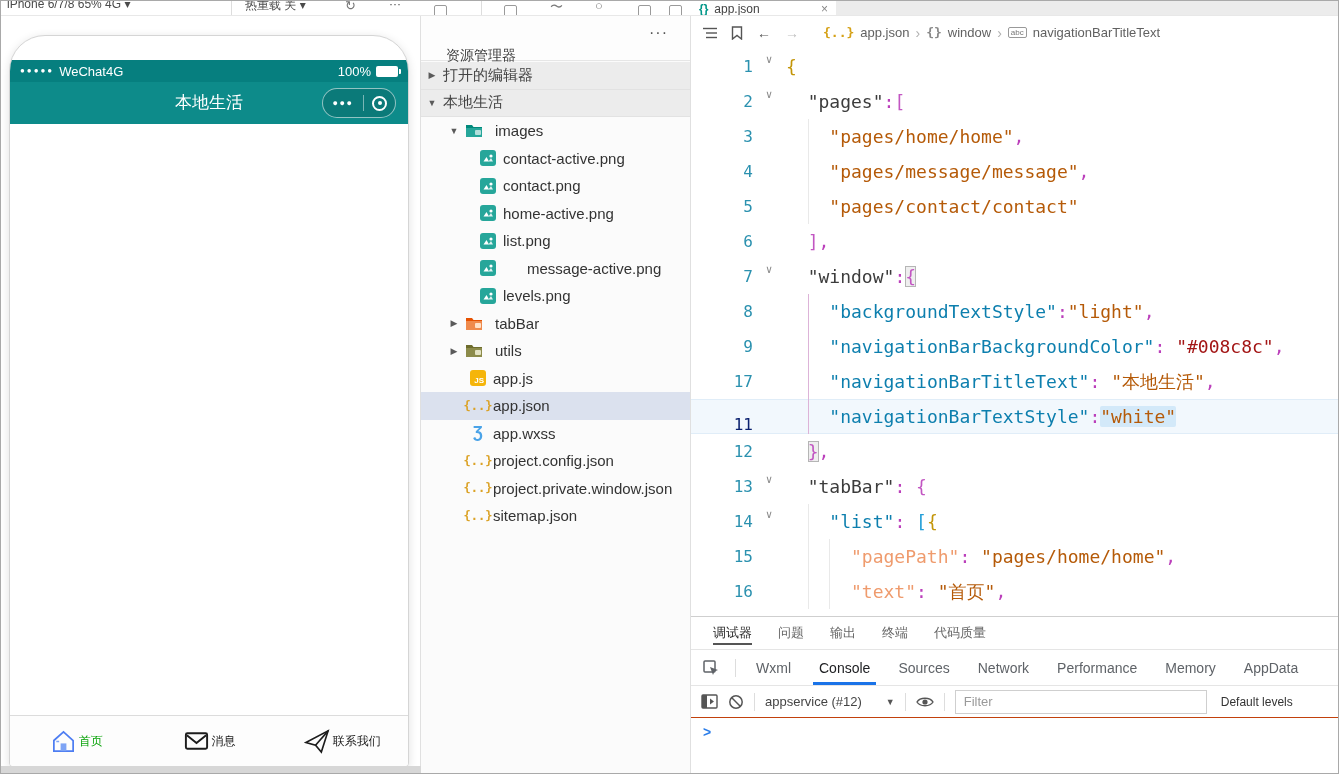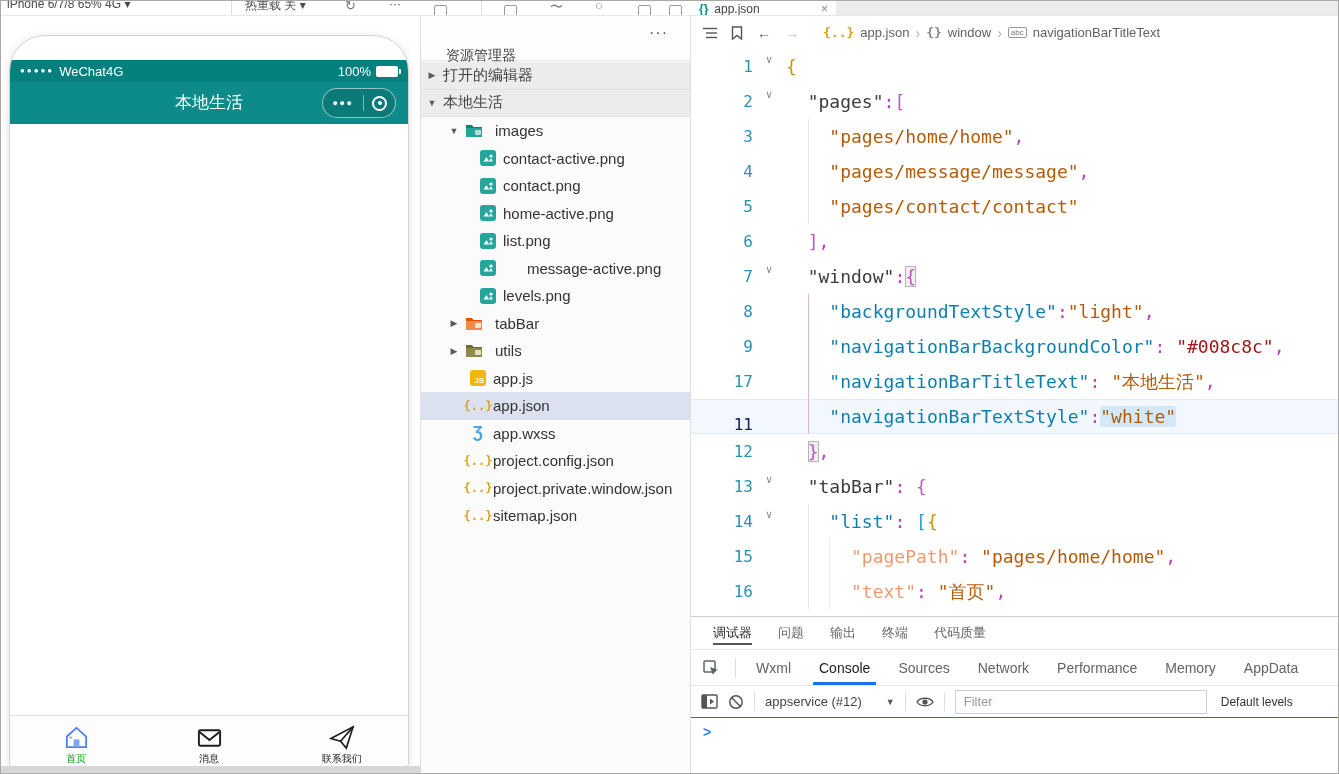--- a/index.html
+++ b/index.html
@@ -30,21 +30,21 @@
   .navbar { position:absolute; left:0; top:46px; width:100%; height:42px; background:#0d8b8a; color:#fff; }
   .nav-title { text-align:center; line-height:42px; font-size:17px; }
   .capsule { position:absolute; right:12px; top:6px; width:74px; height:30px; border:1px solid rgba(255,255,255,.55); border-radius:15px; background:rgba(0,0,0,.12); display:flex; align-items:center; }
   .cap-dots { width:40px; text-align:center; color:#fff; font-size:9px; letter-spacing:1.5px; }
   .cap-div { width:1px; height:16px; background:rgba(255,255,255,.45); }
   .cap-circle { flex:1; display:flex; justify-content:center; }
   .cap-o { width:15px; height:15px; border:2px solid #fff; border-radius:50%; position:relative; }
   .cap-o:after { content:""; position:absolute; left:3.5px; top:3.5px; width:4px; height:4px; background:#fff; border-radius:50%; }
   .phone-content { position:absolute; left:0; top:88px; width:100%; bottom:51px; background:#fff; }
   .ptabbar { position:absolute; left:0; bottom:0; width:100%; height:51px; background:#fdfdfd; border-top:1px solid #dcdcdc; display:flex; }
-  .ptab { flex:1; display:flex; flex-direction:column; align-items:center; justify-content:flex-end; gap:2px; font-size:10px; color:#1a1a1a; }
+  .ptab { flex:1; display:flex; align-items:center; justify-content:center; gap:2px; font-size:12px; color:#1a1a1a; }
   .ptab.active { color:#09a309; }
 
   
   .explorer { position:absolute; left:420px; top:0; width:270px; height:774px; background:#fbfbfb; border-right:1px solid #e0e0e0; }
   .exp-head { position:absolute; left:0; top:15px; width:100%; height:45px; border-bottom:1px solid #e6e6e6; background:#fdfdfd; }
   .exp-title { position:absolute; left:25px; top:15px; font-size:14px; color:#3c3c3c;margin-top:16px; }
   .exp-menu { position:absolute; right:22px; top:8px; font-size:16px; color:#555; letter-spacing:1px; }
   .exp-body { position:absolute; left:0; top:61px; width:100%; bottom:0; background:#fbfbfb; }
   .trow { position:relative; height:27.5px; display:flex; align-items:center; font-size:15px; color:#333; white-space:nowrap; }
   .trow.section { background:#ececec; border-bottom:1px solid #e2e2e2; color:#444; }

